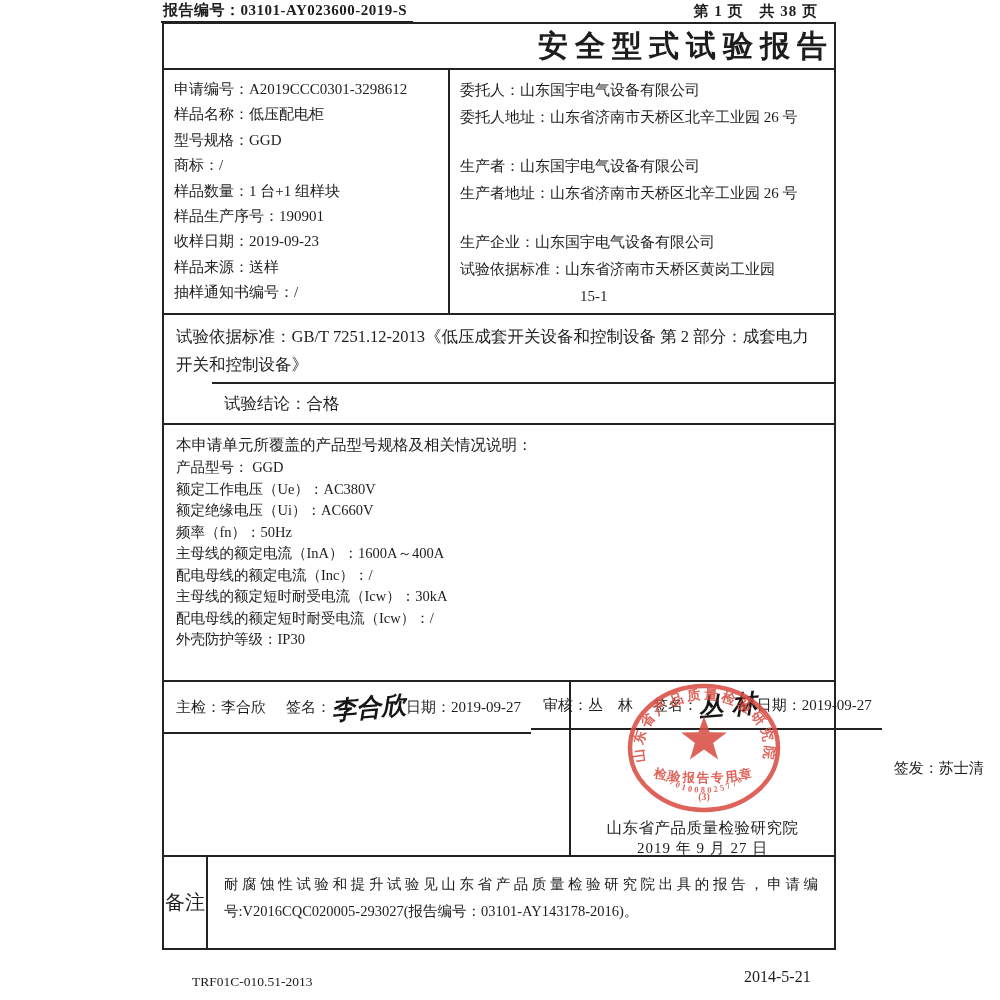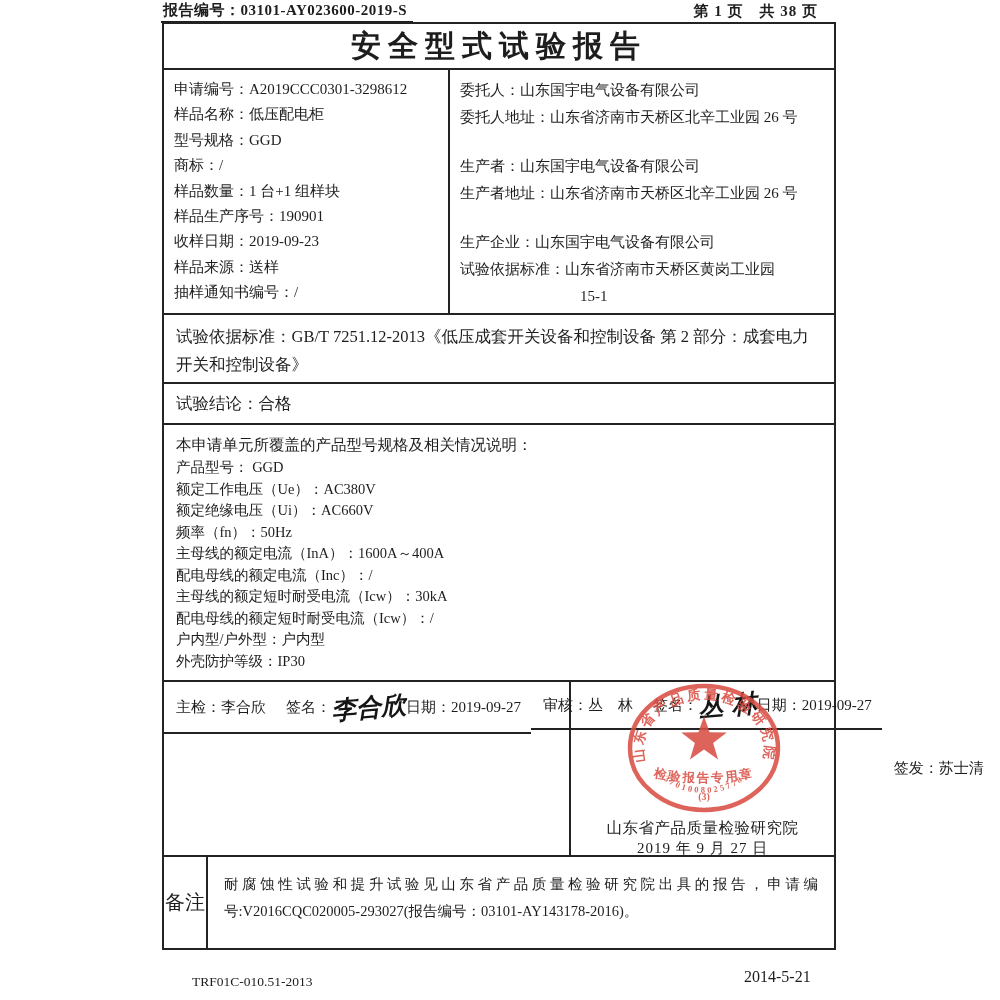--- a/index.html
+++ b/index.html
@@ -17,37 +17,37 @@
 
   
   .doc {
     position:absolute; left:162px; top:22px; width:674px; height:928px;
     border:2px solid #232323; box-sizing:border-box;
     display:flex; flex-direction:column; background:#fff;
   }
   .doc > .sec { box-sizing:border-box; }
   .doc > .sec + .sec { border-top:2px solid #232323; }
 
-  .sec-title { height:44px; display:flex; align-items:center; justify-content:center; }
+  .sec-title { height:44px; display:flex; align-items:center; justify-content:flex-end; }
   .title-text { font-size:30px; font-weight:bold; letter-spacing:7px; }
 
   .sec-info { height:245px; display:flex; }
   .info-left {
     width:286px; box-sizing:border-box; border-right:2px solid #232323;
     padding:7px 4px 4px 10px; font-size:15px;
   }
   .info-left .ln { line-height:25.4px; white-space:nowrap; }
   .info-right { flex:1; padding:7px 4px 4px 10px; font-size:15px; }
   .info-right .grp { margin-bottom:22px; }
   .info-right .grp:last-child { margin-bottom:8px; }
   .info-right .ln { line-height:27px; }
   .info-right .ln-cont { padding-left:120px; }
 
   .sec-standard { height:69px; padding:8px 12px 0 12px; font-size:16.5px; line-height:28px; }
-  .sec-conclusion { height:41px; padding-left:12px; font-size:16.5px; display:flex; align-items:center; }
+  .sec-conclusion { height:41px; padding-left:12px; font-size:16.5px; display:flex; align-items:center;margin-left:48px; }
 
   .sec-coverage { height:257px; padding:8px 10px 0 12px; font-size:14.5px; }
   .sec-coverage .ln { line-height:21.5px; white-space:nowrap; }
   .sec-coverage .ln-head { font-size:15.5px; line-height:24px; }
 
   .sec-sign { height:175px; display:flex; }
   .sign-left { width:407px; box-sizing:border-box; border-right:2px solid #232323; display:flex; flex-direction:row; }
   .sign-row { display:flex; align-items:center; padding:0 10px 0 12px; font-size:15px; box-sizing:border-box; }
   .sign-row-1 { height:52px; border-bottom:2px solid #232323; }
   .sign-row-2 { height:48px; border-bottom:2px solid #232323; }
@@ -129,21 +129,20 @@
   <div class="sec sec-coverage">
     <div class="ln ln-head">本申请单元所覆盖的产品型号规格及相关情况说明：</div>
     <div class="ln">产品型号：  GGD</div>
     <div class="ln">额定工作电压（Ue）：AC380V</div>
     <div class="ln">额定绝缘电压（Ui）：AC660V</div>
     <div class="ln">频率（fn）：50Hz</div>
     <div class="ln">主母线的额定电流（InA）：1600A～400A</div>
     <div class="ln">配电母线的额定电流（Inc）：/</div>
     <div class="ln">主母线的额定短时耐受电流（Icw）：30kA</div>
     <div class="ln">配电母线的额定短时耐受电流（Icw）：/</div>
-    <div class="ln">户内型/户外型：户内型</div>
     <div class="ln">外壳防护等级：IP30</div>
   </div>
 
   <div class="sec sec-sign">
     <div class="sign-left">
       <div class="sign-row sign-row-1">
         <span class="sign-role">主检：李合欣</span>
         <span class="sign-label">签名：</span>
         <span class="handwriting">李合欣</span>
         <span class="sign-date">日期：2019-09-27</span>

